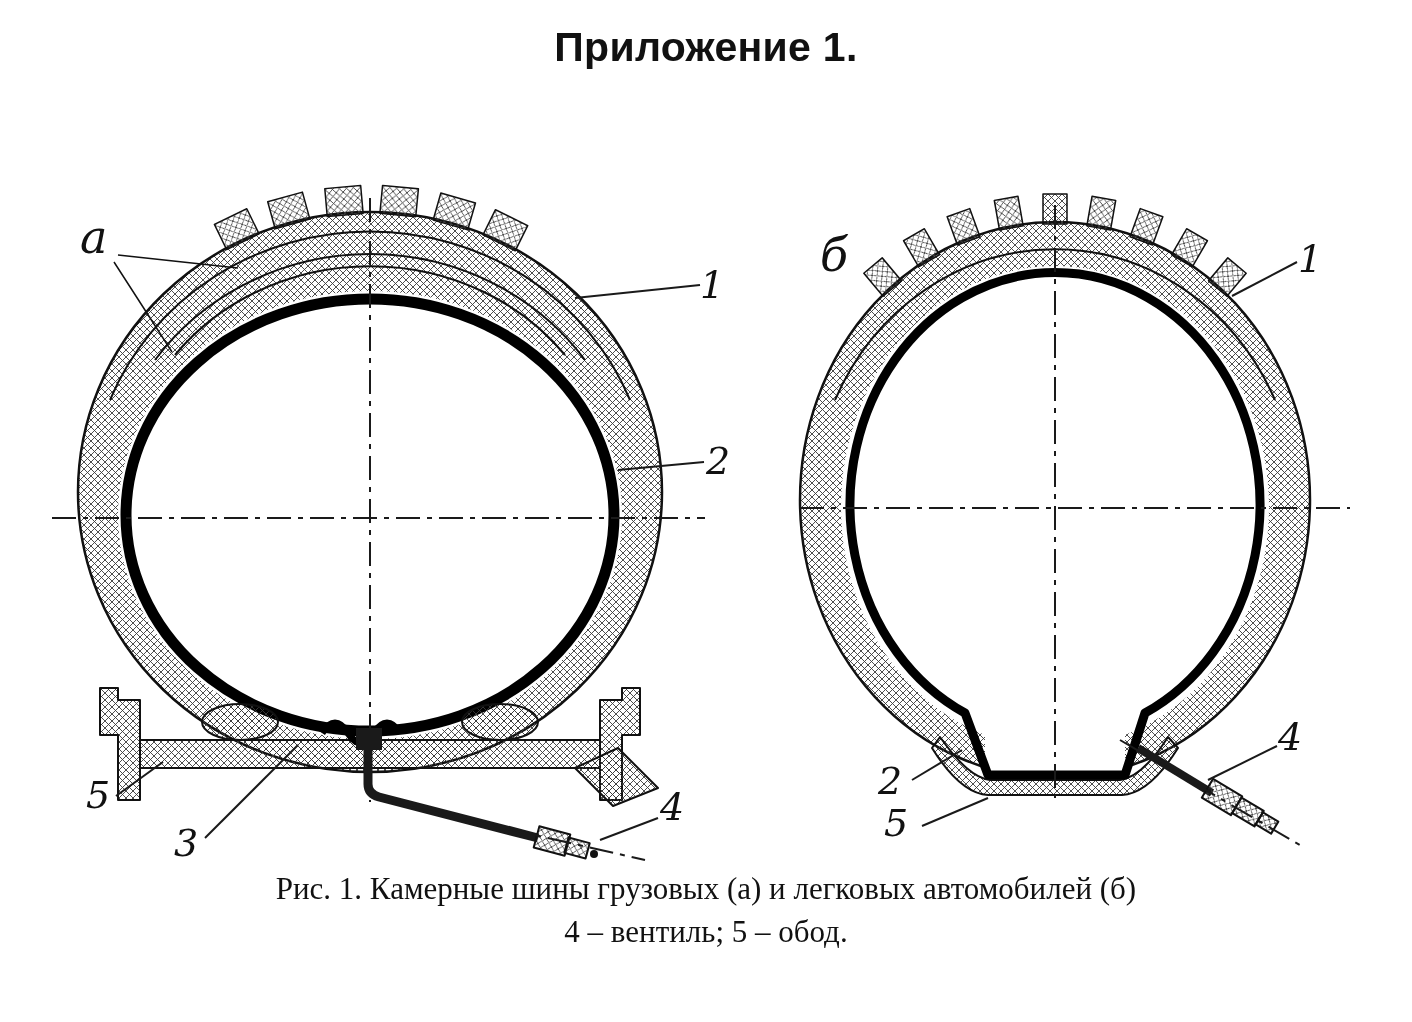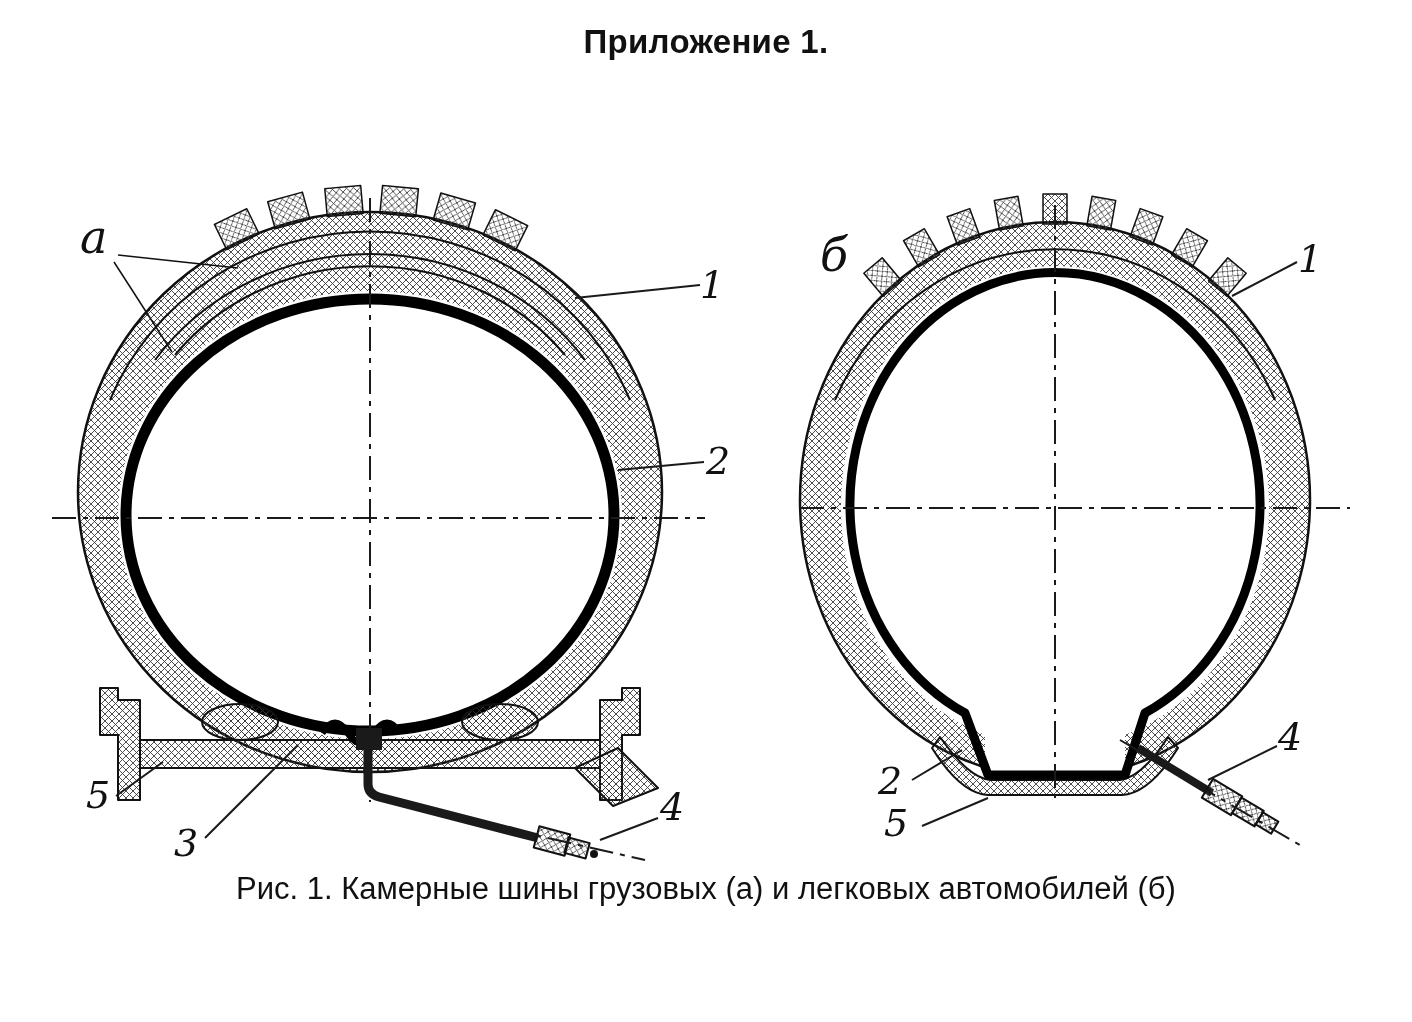--- a/index.html
+++ b/index.html
@@ -8,29 +8,30 @@
     width:1412px;height:1022px;
     background:#ffffff;
     font-family:"Liberation Sans", sans-serif;
     color:#111;
     overflow:hidden;
   }
   .header{
     position:absolute;top:18px;left:0;right:0;
     text-align:center;
     font-weight:bold;
-    font-size:33px;
+    font-size:41px;
     line-height:1.45;
     letter-spacing:0.3px;
   }
   .caption{
     position:absolute;top:868px;left:0;right:0;
     text-align:center;
     font-size:31px;
     line-height:1.38;
+    font-family:Liberation Serif, serif;
   }
   .fig-svg{
     position:absolute;left:0;top:0;width:1412px;height:1022px;
   }
   .callout{
     position:absolute;
     font-family:"DejaVu Serif", serif;
     font-style:italic;
     font-size:38px;
     color:#111;
@@ -203,15 +204,16 @@
   <span class="callout" style="left:660px;top:788px;">4</span>
   <span class="callout" style="left:86px;top:776px;">5</span>
 
   <span class="callout" style="left:1298px;top:240px;">1</span>
   <span class="callout" style="left:878px;top:762px;">2</span>
   <span class="callout" style="left:1278px;top:718px;">4</span>
   <span class="callout" style="left:884px;top:804px;">5</span>
 
   <div class="caption">
     <div>Рис. 1. Камерные шины грузовых (а) и легковых автомобилей (б)</div>
+    <div>4 – вентиль; 5 – обод.</div>
   </div>
 
 </div>
 
 </body></html>

